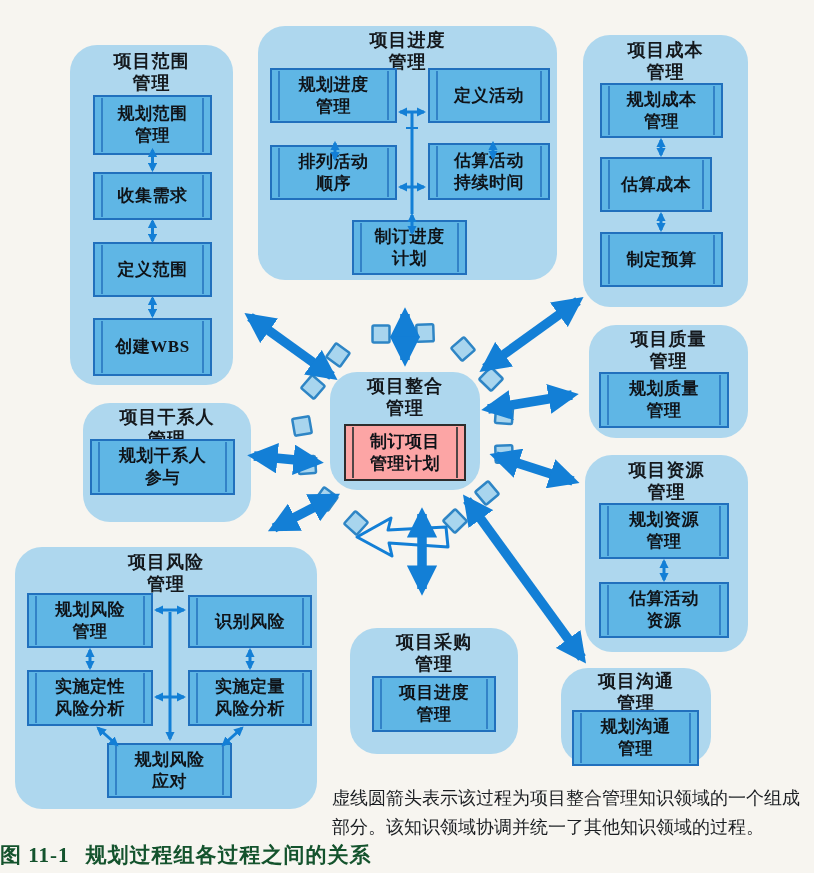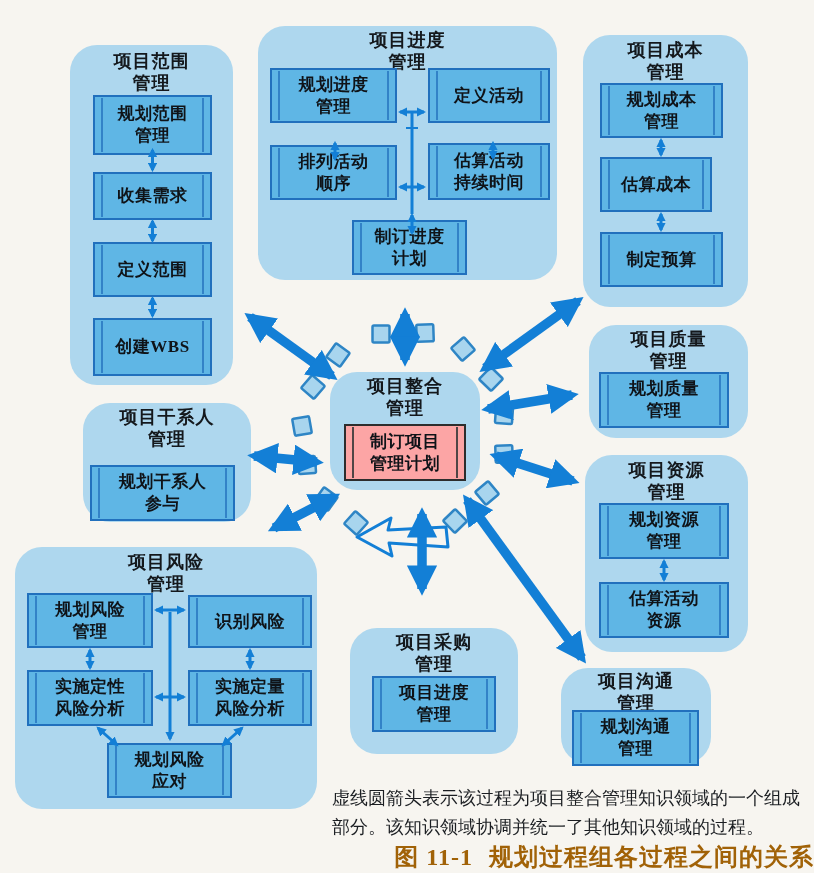--- a/index.html
+++ b/index.html
@@ -30,22 +30,22 @@
     color:#0f1318;font-weight:600;letter-spacing:.5px;
   }
   .hub-box{background:#fca5a5;border-color:#2d2d2d;}
   .hub-box::before,.hub-box::after{background:#3c3c3c;opacity:.9;}
   .layer{position:absolute;left:0;top:0;z-index:5;}
   .note{
     position:absolute;left:332px;top:784px;width:482px;z-index:6;
     font-size:18px;line-height:1.6;color:#1b1e22;white-space:pre-line;
   }
   .figcap{
-    position:absolute;left:0;right:0;top:841px;z-index:6;text-align:right;
-    font-size:24px;color:#a16207;font-weight:600;letter-spacing:1px;
+    position:absolute;left:0;right:0;top:841px;z-index:6;text-align:left;
+    font-size:21px;color:#14532d;font-weight:600;letter-spacing:1px;
   }
   .figcap .lbl{margin-right:16px;}
 </style>
 </head>
 <body>
 
 <div class="canvas">
 
   <div class="area" style="left:70px;top:45px;width:163px;height:340px">
     <div class="gtitle" style="top:6px">项目范围
@@ -122,21 +122,21 @@
       </div>
     <div class="pbox" style="left:14px;top:127px;width:130px;height:56px">
         <span class="ptext">估算活动
 资源</span>
       </div>
   </div>
 
   <div class="area" style="left:83px;top:403px;width:168px;height:119px">
     <div class="gtitle" style="top:4px">项目干系人
 管理</div>
-    <div class="pbox" style="left:7px;top:62px;width:145px;height:56px">
+    <div class="pbox" style="left:7px;top:36px;width:145px;height:56px">
         <span class="ptext">规划干系人
 参与</span>
       </div>
   </div>
 
   <div class="area" style="left:15px;top:547px;width:302px;height:262px">
     <div class="gtitle" style="top:5px">项目风险
 管理</div>
     <div class="pbox" style="left:12px;top:46px;width:126px;height:55px">
         <span class="ptext">规划风险

